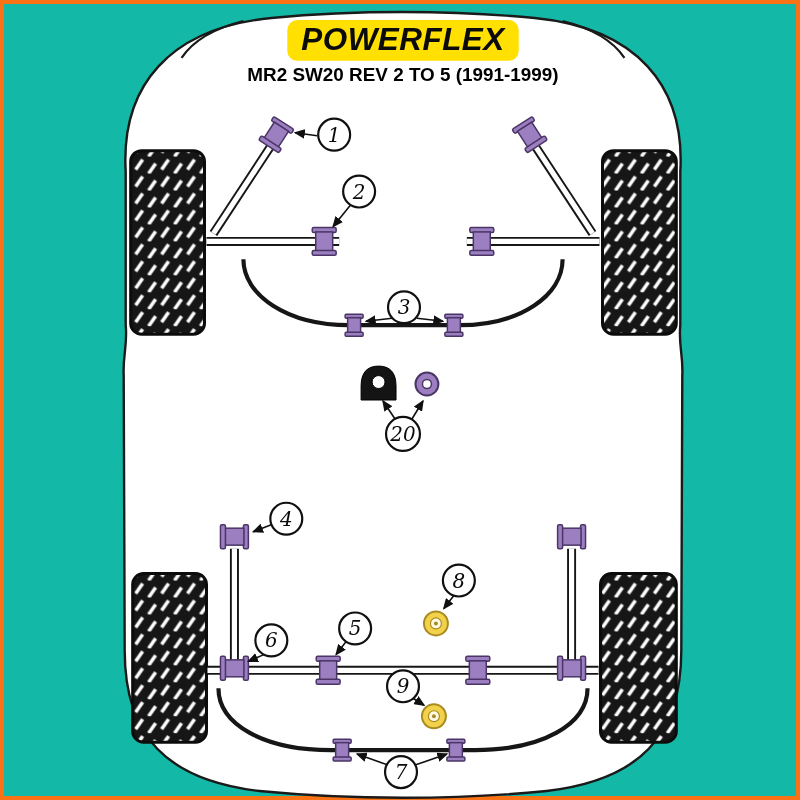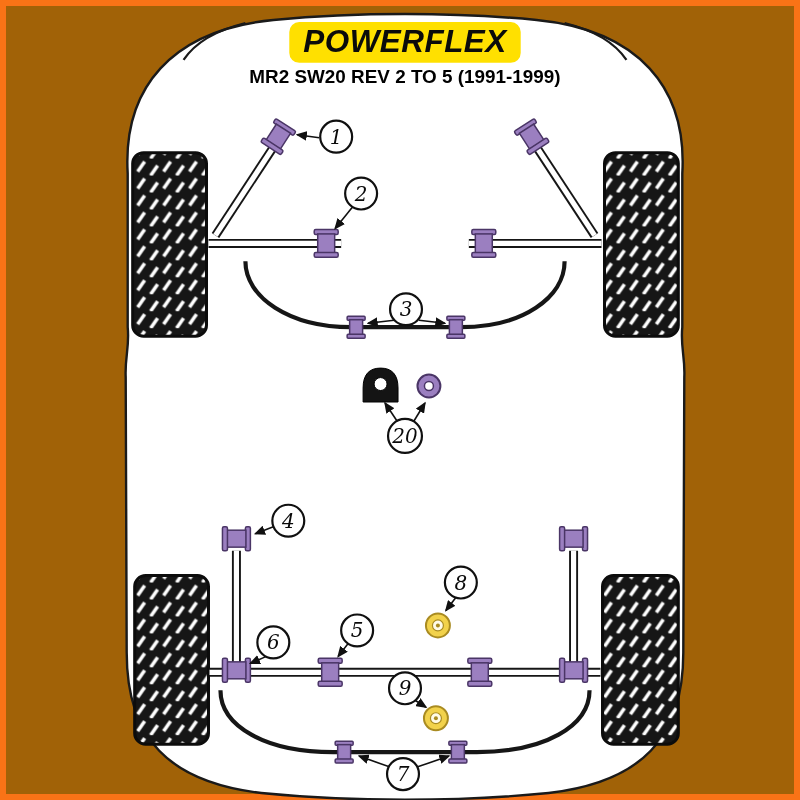--- a/index.html
+++ b/index.html
@@ -1,17 +1,17 @@
 <!DOCTYPE html>
 <html style="--brand-yellow: #FFE000; --bushing-purple: #9B7FC0; --bushing-purple-dark: #4A3566; --bushing-yellow: #F2D24B; --bushing-yellow-dark: #A98B21; --line: #111111; --background: #FFFFFF;"><head>
 <meta charset="utf-8">
 <style>
   html,body{margin:0;padding:0;background:#ffffff;}
-  .stage{width:800px;height:800px;position:relative;background:#a16207;
-         border:6px solid #f97316;box-sizing:border-box;
+  .stage{width:800px;height:800px;position:relative;background:#14b8a6;
+         border:4px solid #f97316;box-sizing:border-box;
          font-family:"Liberation Sans",sans-serif;}
   svg{display:block;}
   .body-outline{fill:#ffffff;stroke:#1a1a1a;stroke-width:2.4;}
   .pillar{fill:none;stroke:#1a1a1a;stroke-width:2.2;}
   .tire{fill:url(#tread);stroke:#0c0c0c;stroke-width:3;}
   .rod-o{stroke:#161616;stroke-width:9;fill:none;}
   .rod-i{stroke:#ffffff;stroke-width:5.2;fill:none;}
   .arb{stroke:#161616;stroke-width:4.2;fill:none;}
   .bushing{fill:var(--bushing-purple,#9B7FC0);stroke:var(--bushing-purple-dark,#4A3566);stroke-width:1.5;}
   .ring-outer{fill:var(--bushing-purple,#9B7FC0);stroke:var(--bushing-purple-dark,#4A3566);stroke-width:2;}

